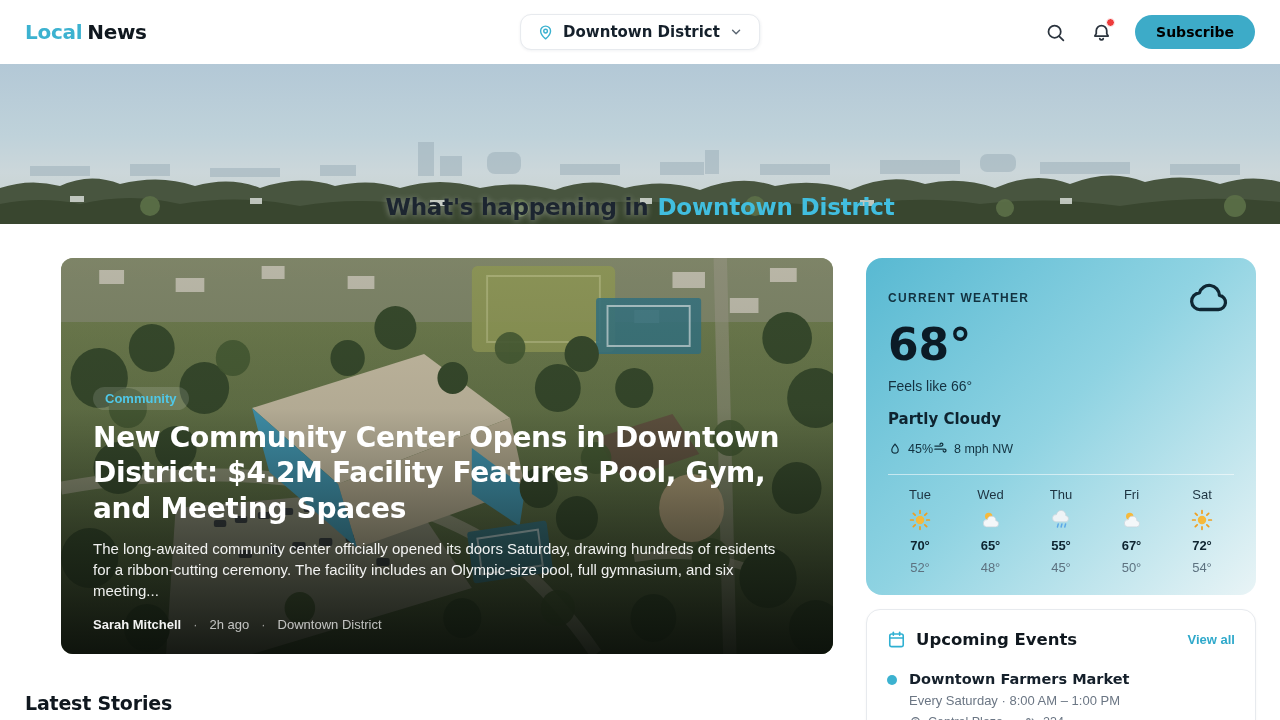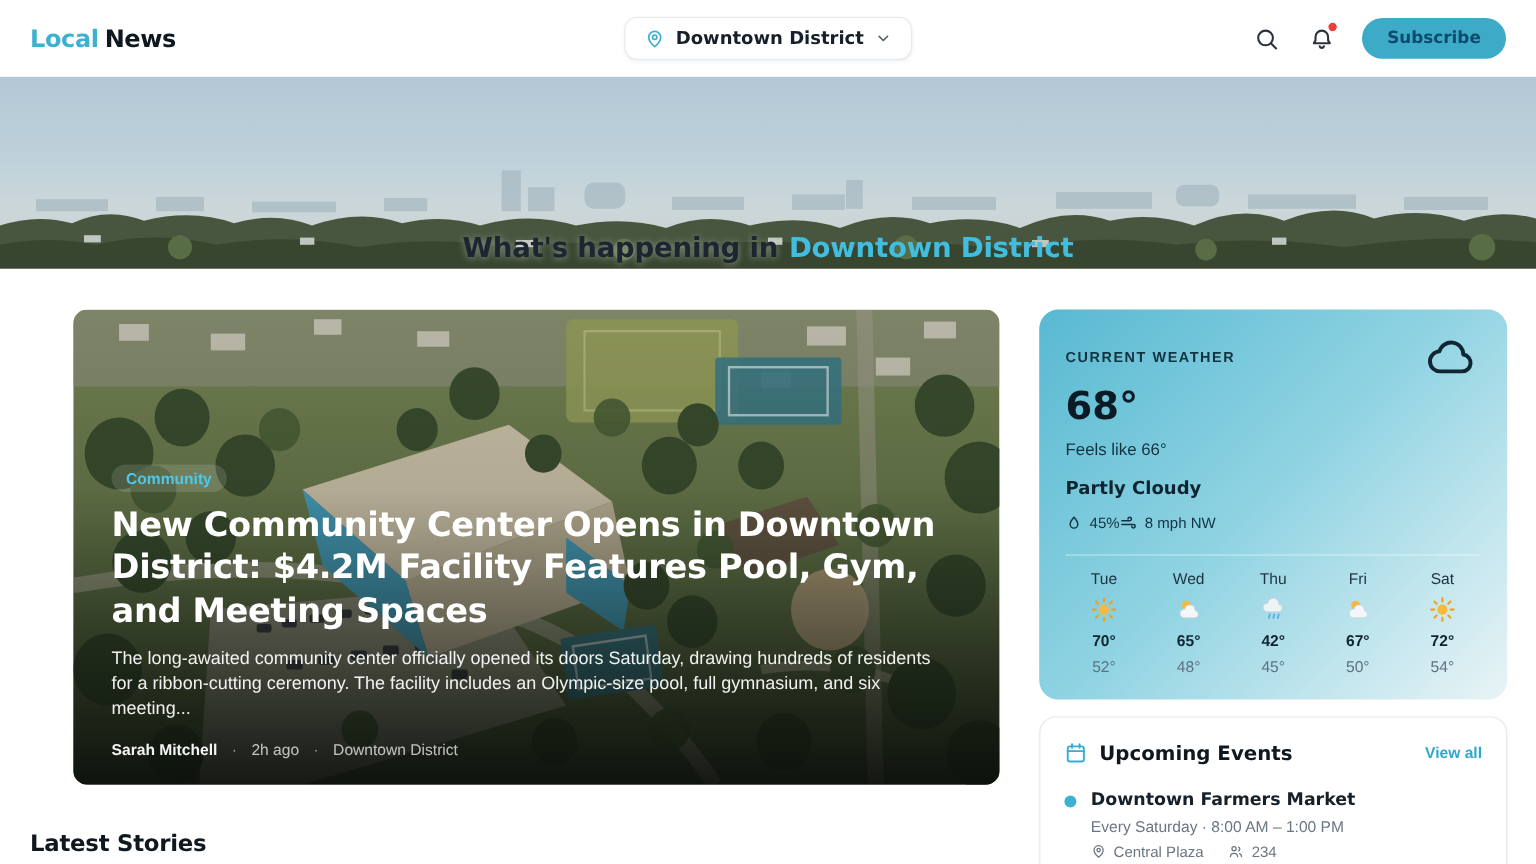--- a/index.html
+++ b/index.html
@@ -16,21 +16,21 @@
   .loc-pill { position:absolute; left:50%; top:14px; transform:translateX(-50%);
     display:flex; align-items:center; gap:9px; padding:8px 16px; background:#fff;
     border:1px solid #e7eaee; border-radius:11px; box-shadow:0 1px 3px rgba(20,40,60,.06);
     cursor:pointer; }
   .loc-pill .label { font-size:15px; font-weight:700; color:#15202b; font-family:"DejaVu Sans", sans-serif; }
   .top-actions { display:flex; align-items:center; gap:22px; }
   .icon-btn { position:relative; width:24px; height:24px; cursor:pointer; display:flex;
     align-items:center; justify-content:center; background:none; border:none; }
   .bell-dot { position:absolute; top:-2px; right:-2px; width:9px; height:9px;
     border-radius:50%; background:#ee3b3b; border:1.5px solid #fff; }
-  .subscribe { background:#3dabc8; color:#0c4a6e; font-weight:700; font-size:14px;
+  .subscribe { background:#3dabc8; color:#000000; font-weight:700; font-size:14px;
     padding:9px 21px; border:none; border-radius:18px; cursor:pointer;
     font-family:"DejaVu Sans", sans-serif; }
 
   
   .hero { position:relative; height:160px; overflow:hidden;
     background:linear-gradient(to bottom,#b3c8d6 0%, #bfd2da 45%, #ccd7da 68%, #c6cfc9 100%); }
   .hero svg { position:absolute; inset:0; width:100%; height:100%; }
   .hero-title { position:absolute; left:0; right:0; top:130px; display:flex;
     justify-content:center; gap:9px; font-family:"DejaVu Sans", sans-serif;
     font-weight:800; font-size:23px; letter-spacing:-0.2px; }
@@ -62,21 +62,21 @@
 
   .latest-heading { margin:38px 0 0 0; font-family:"DejaVu Sans", sans-serif;
     font-weight:800; font-size:19px; color:#10181f; letter-spacing:-0.2px; }
 
   
   .weather { border-radius:16px; padding:22px 22px 20px;
     background:linear-gradient(135deg,#58b9d2 0%, #8fd3e2 48%, #e9f4f6 100%);
     color:#0e2430; }
   .weather-top { display:flex; justify-content:space-between; align-items:center; }
   .weather-label { font-size:12px; font-weight:700; letter-spacing:1.3px; color:#123240; }
-  .temp { font-family:"DejaVu Sans", sans-serif; font-weight:800; font-size:32px;
+  .temp { font-family:"DejaVu Sans", sans-serif; font-weight:800; font-size:44px;
     line-height:1.05; margin-top:6px; color:#0b1b26; }
   .feels { font-size:14px; margin-top:10px; color:#143140; }
   .condition { font-size:15px; font-weight:700; margin-top:16px; color:#0e2430;
     font-family:"DejaVu Sans", sans-serif; }
   .wx-details { display:flex; margin-top:13px; font-size:12.5px; color:#123240; }
   .wx-details .item { display:flex; align-items:center; gap:6px; }
   .wx-divider { border:none; border-top:1px solid rgba(255,255,255,.55); margin:18px 0 12px; }
   .forecast { display:flex; justify-content:space-between; padding:0 6px; }
   .fc-col { display:flex; flex-direction:column; align-items:center; gap:7px; width:52px; }
   .fc-day { font-size:13px; color:#1d3340; }
@@ -387,21 +387,21 @@
           <span class="fc-icon">
               <svg viewBox="0 0 24 24">
                 <path d="M6.3 14h10.4a3.4 3.4 0 0 0 .5-6.77A4.7 4.7 0 0 0 7.1 6.1 3.7 3.7 0 0 0 6.3 14z" fill="#eef3f6" stroke="#c9d4dc" stroke-width="0.8"></path>
                 <g stroke="#5aa7e8" stroke-width="1.6" stroke-linecap="round">
                   <line x1="9" y1="16.4" x2="8.1" y2="19.6"></line>
                   <line x1="13" y1="16.4" x2="12.1" y2="19.6"></line>
                   <line x1="17" y1="16.4" x2="16.1" y2="19.6"></line>
                 </g>
               </svg>
             </span>
-          <span class="fc-high">42°</span>
+          <span class="fc-high">55°</span>
           <span class="fc-low">45°</span>
         </div>
         <div class="fc-col">
           <span class="fc-day">Fri</span>
           <span class="fc-icon">
               <svg viewBox="0 0 24 24">
                 <circle cx="9.5" cy="8" r="4" fill="#f6b93b"></circle>
                 <path d="M7.2 19.5h9.6a3.4 3.4 0 0 0 .5-6.77A4.7 4.7 0 0 0 8 11.6a3.6 3.6 0 0 0-.8 7.9z" fill="#f4f7f9" stroke="#c9d4dc" stroke-width="0.8"></path>
               </svg>
             </span>

